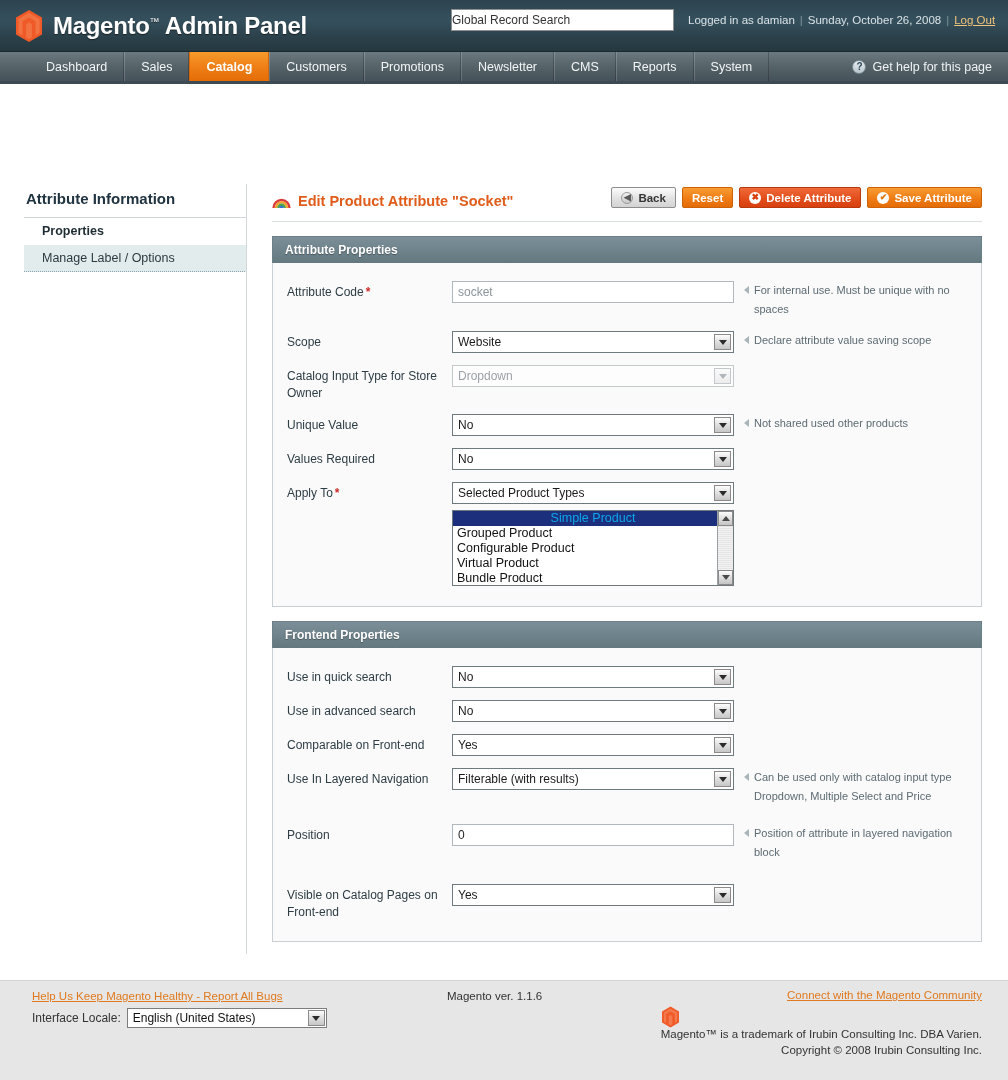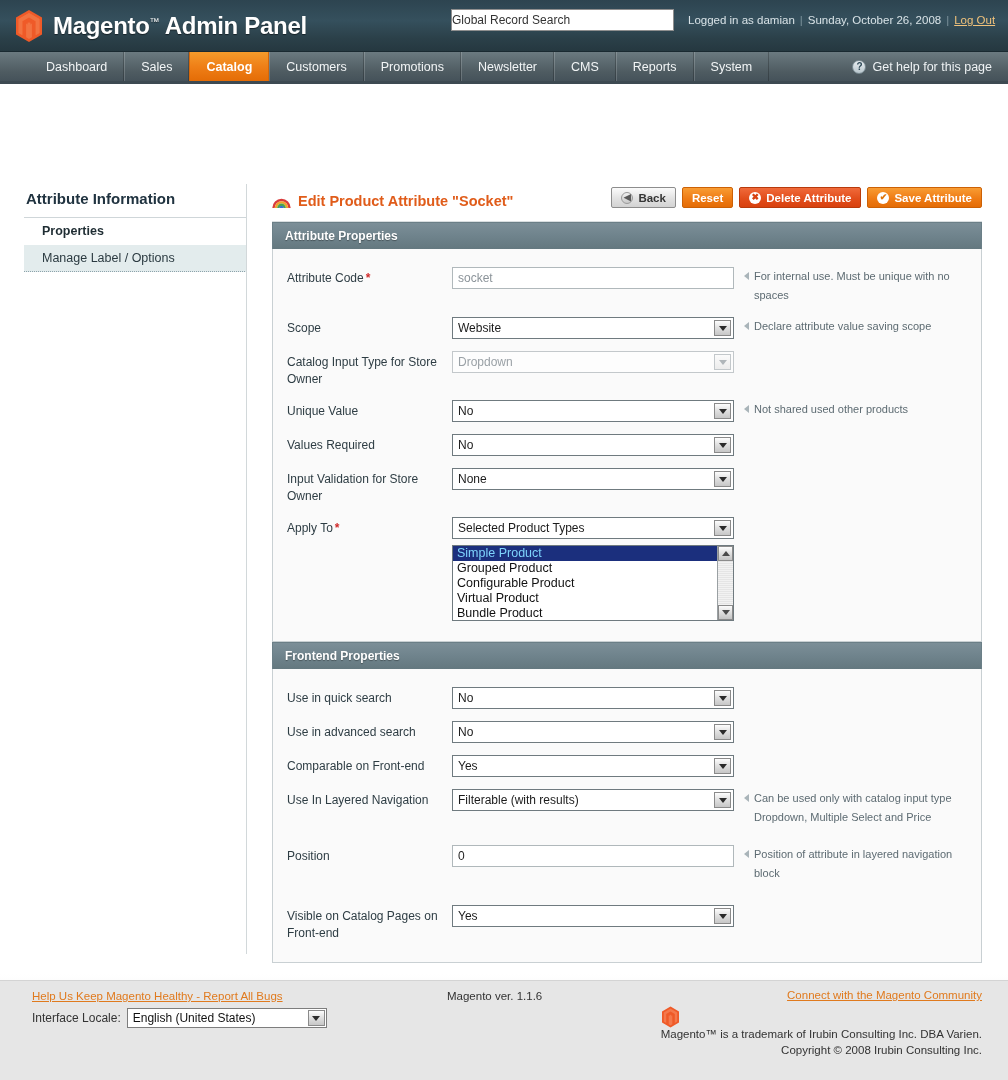--- a/index.html
+++ b/index.html
@@ -213,21 +213,21 @@
     border: 1px solid #9a9a9a; color: #5a5a5a;
   }
   .bicon-white { background: #ffffff; color: #d8410f; }
   .bicon-white-o { background: #ffffff; color: #e07408; }
 
   .title-rule {
     height: 1px; background: #d9dee0; margin-top: 6px;
   }
 
   
-  .panel { margin-top: 0; }
+  .panel { margin-top: 14px; }
   .panel-head {
     background: linear-gradient(to bottom,#7c8f98,#6f838c 50%,#64787f);
     color: #ffffff;
     font-size: 12px; font-weight: bold;
     padding: 6px 12px 6px 12px;
     border: 1px solid #6b7f87;
     border-bottom: none;
     text-shadow: 0 1px 1px rgba(0,0,0,0.35);
   }
   .panel-body {
@@ -328,21 +328,22 @@
     font-size: 12.5px;
     line-height: 15px;
     padding: 0 4px;
     color: #111;
     cursor: pointer;
     white-space: nowrap;
     font-family: "Liberation Sans", sans-serif;
   }
   .ms-item.sel {
     background: #1b2f7d;
-    color: #7dd3fc;
+    color: #0ea5e9;
+    text-align: center;
   }
   .ms-scroll {
     position: absolute; top: 0; right: 0; bottom: 0;
     width: 16px;
     background: #ffffff;
     border-left: 1px solid #9aa0a3;
     display: flex; flex-direction: column; justify-content: space-between;
   }
   .ms-sbtn {
     height: 15px;
@@ -572,31 +573,20 @@
           <div class="field-ctrl">
             <div class="selbox">
               <span>No</span>
               <span class="arrowbox">
                   <i></i>
                 </span>
             </div>
           </div>
         </div>
 
-        <div class="field-row">
-          <div class="field-label">Input Validation for Store Owner</div>
-          <div class="field-ctrl">
-            <div class="selbox">
-              <span>None</span>
-              <span class="arrowbox">
-                  <i></i>
-                </span>
-            </div>
-          </div>
-        </div>
 
         <div class="field-row" style="margin-bottom:0;">
           <div class="field-label">
             <span>Apply To</span><span class="req">*</span>
           </div>
           <div class="field-ctrl">
             <div class="selbox">
               <span>Selected Product Types</span>
               <span class="arrowbox">
                   <i></i>

